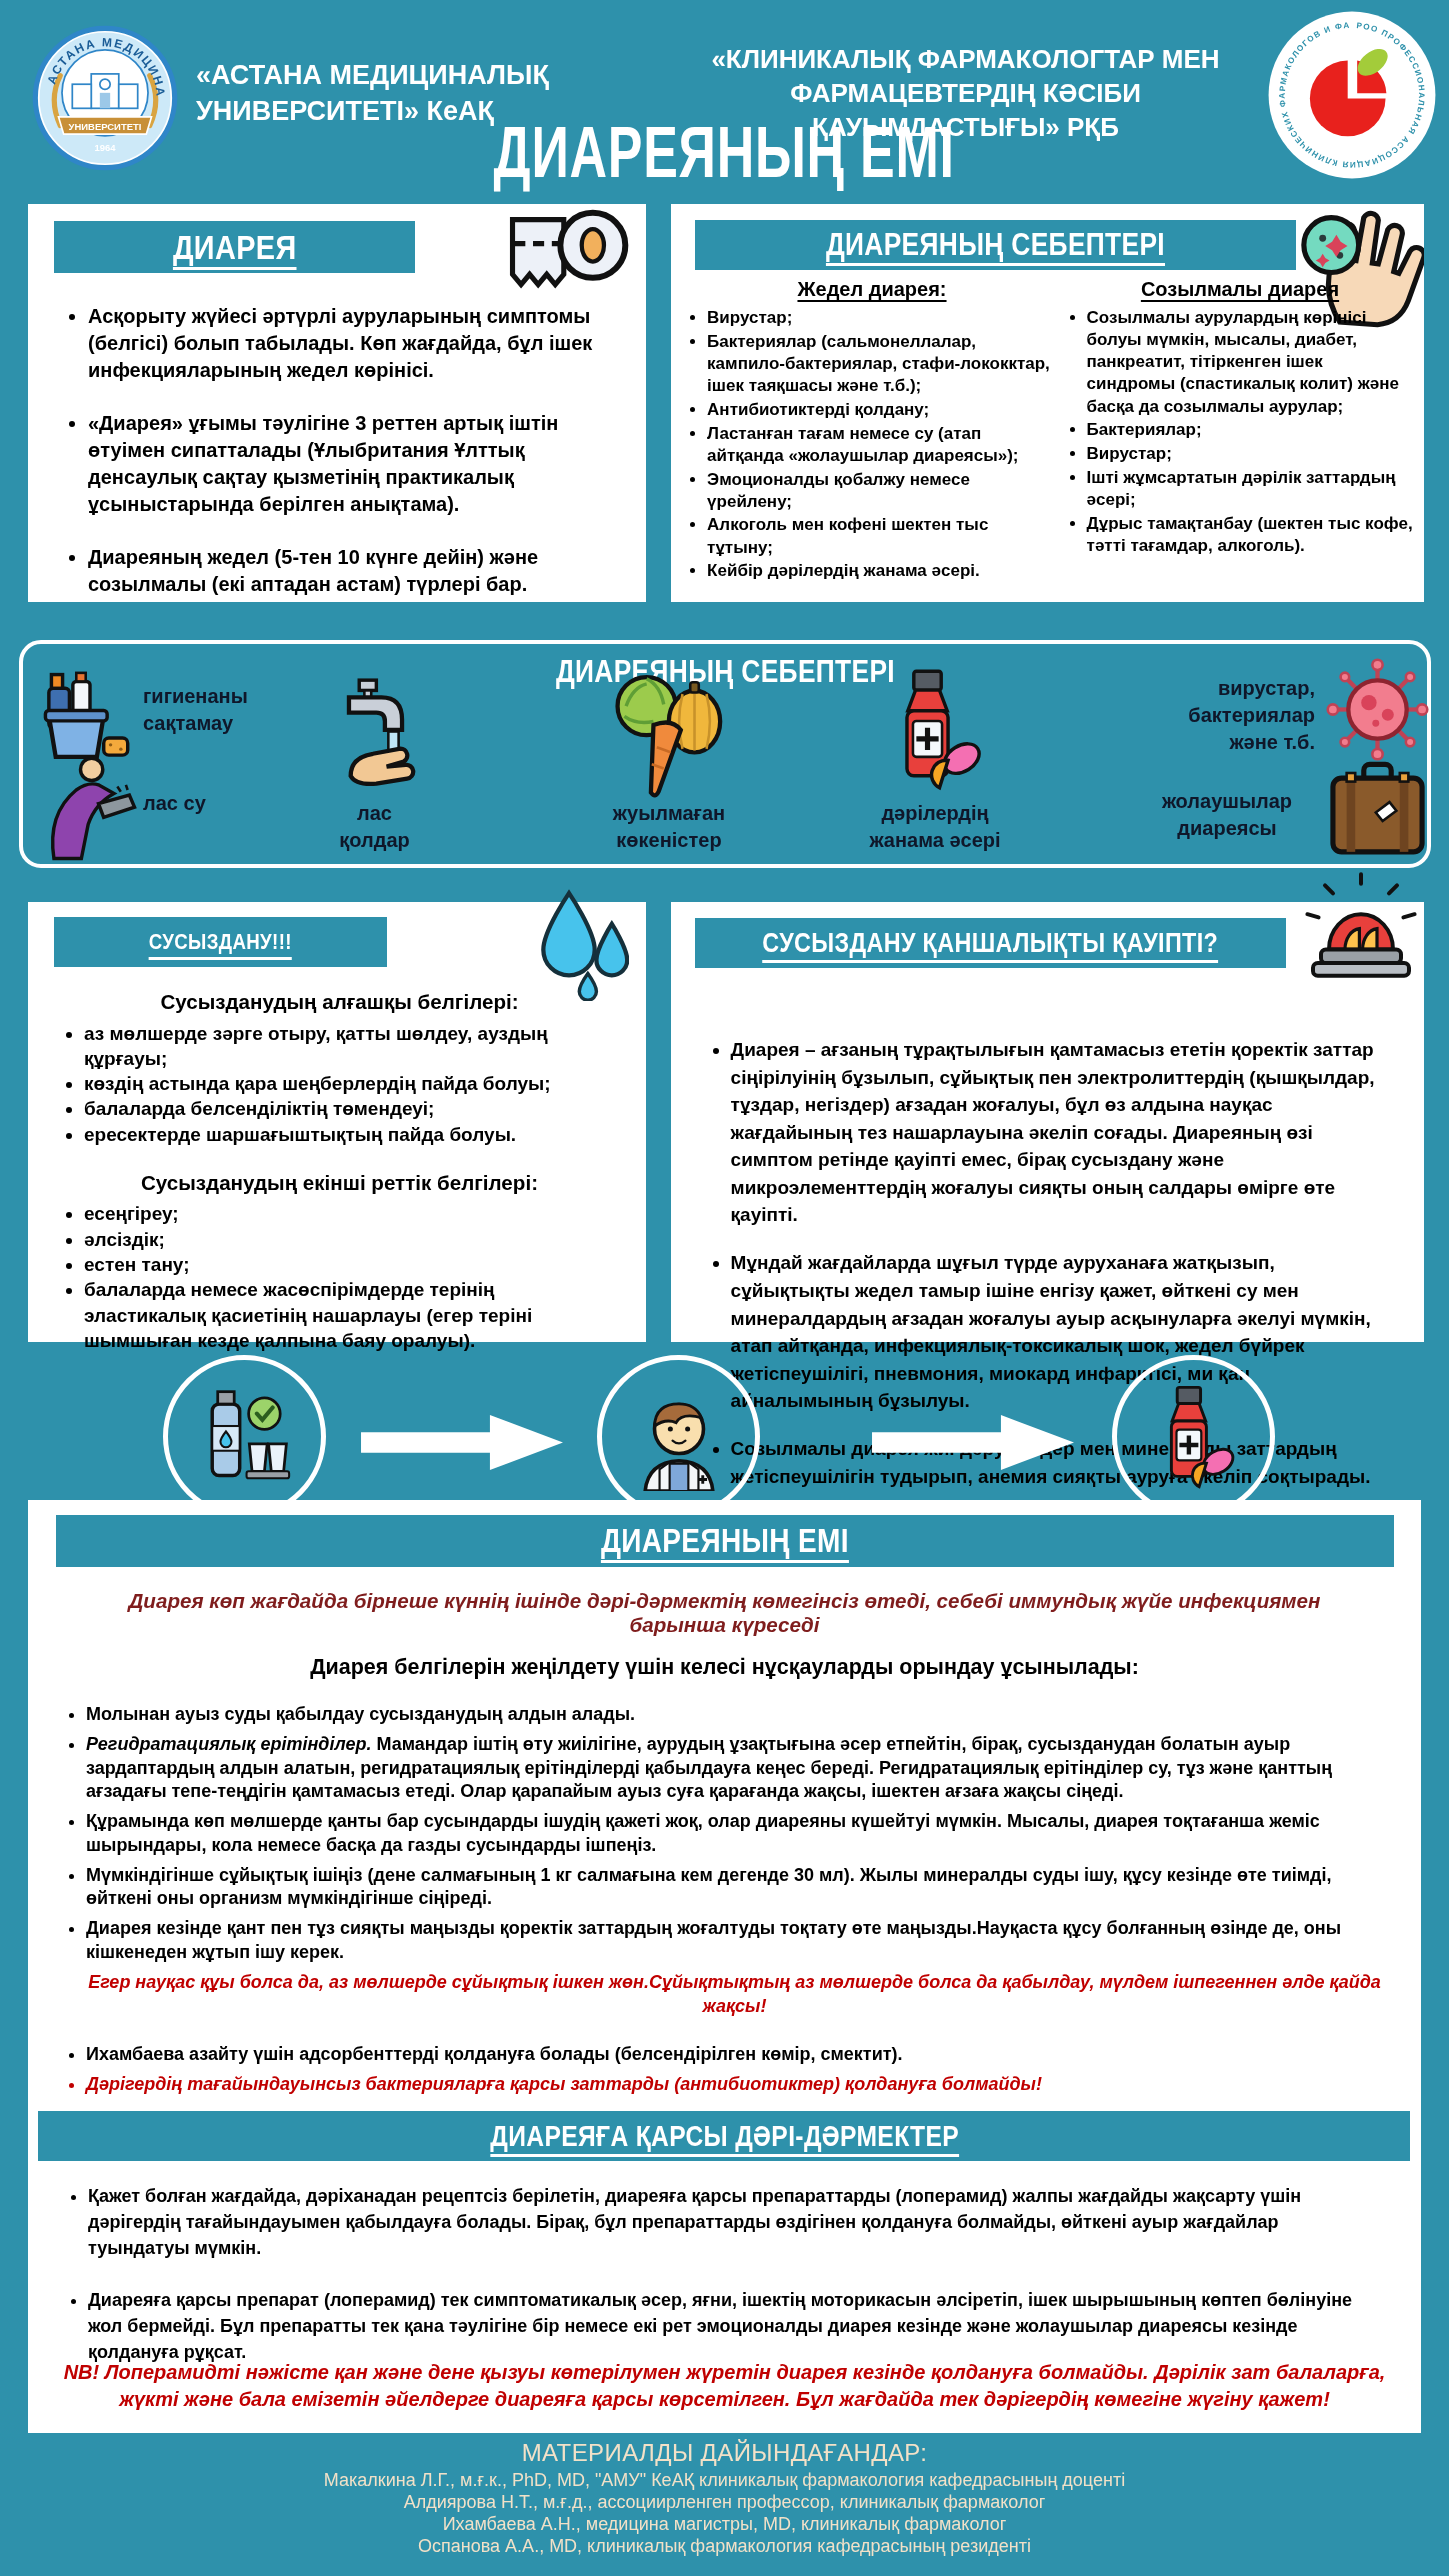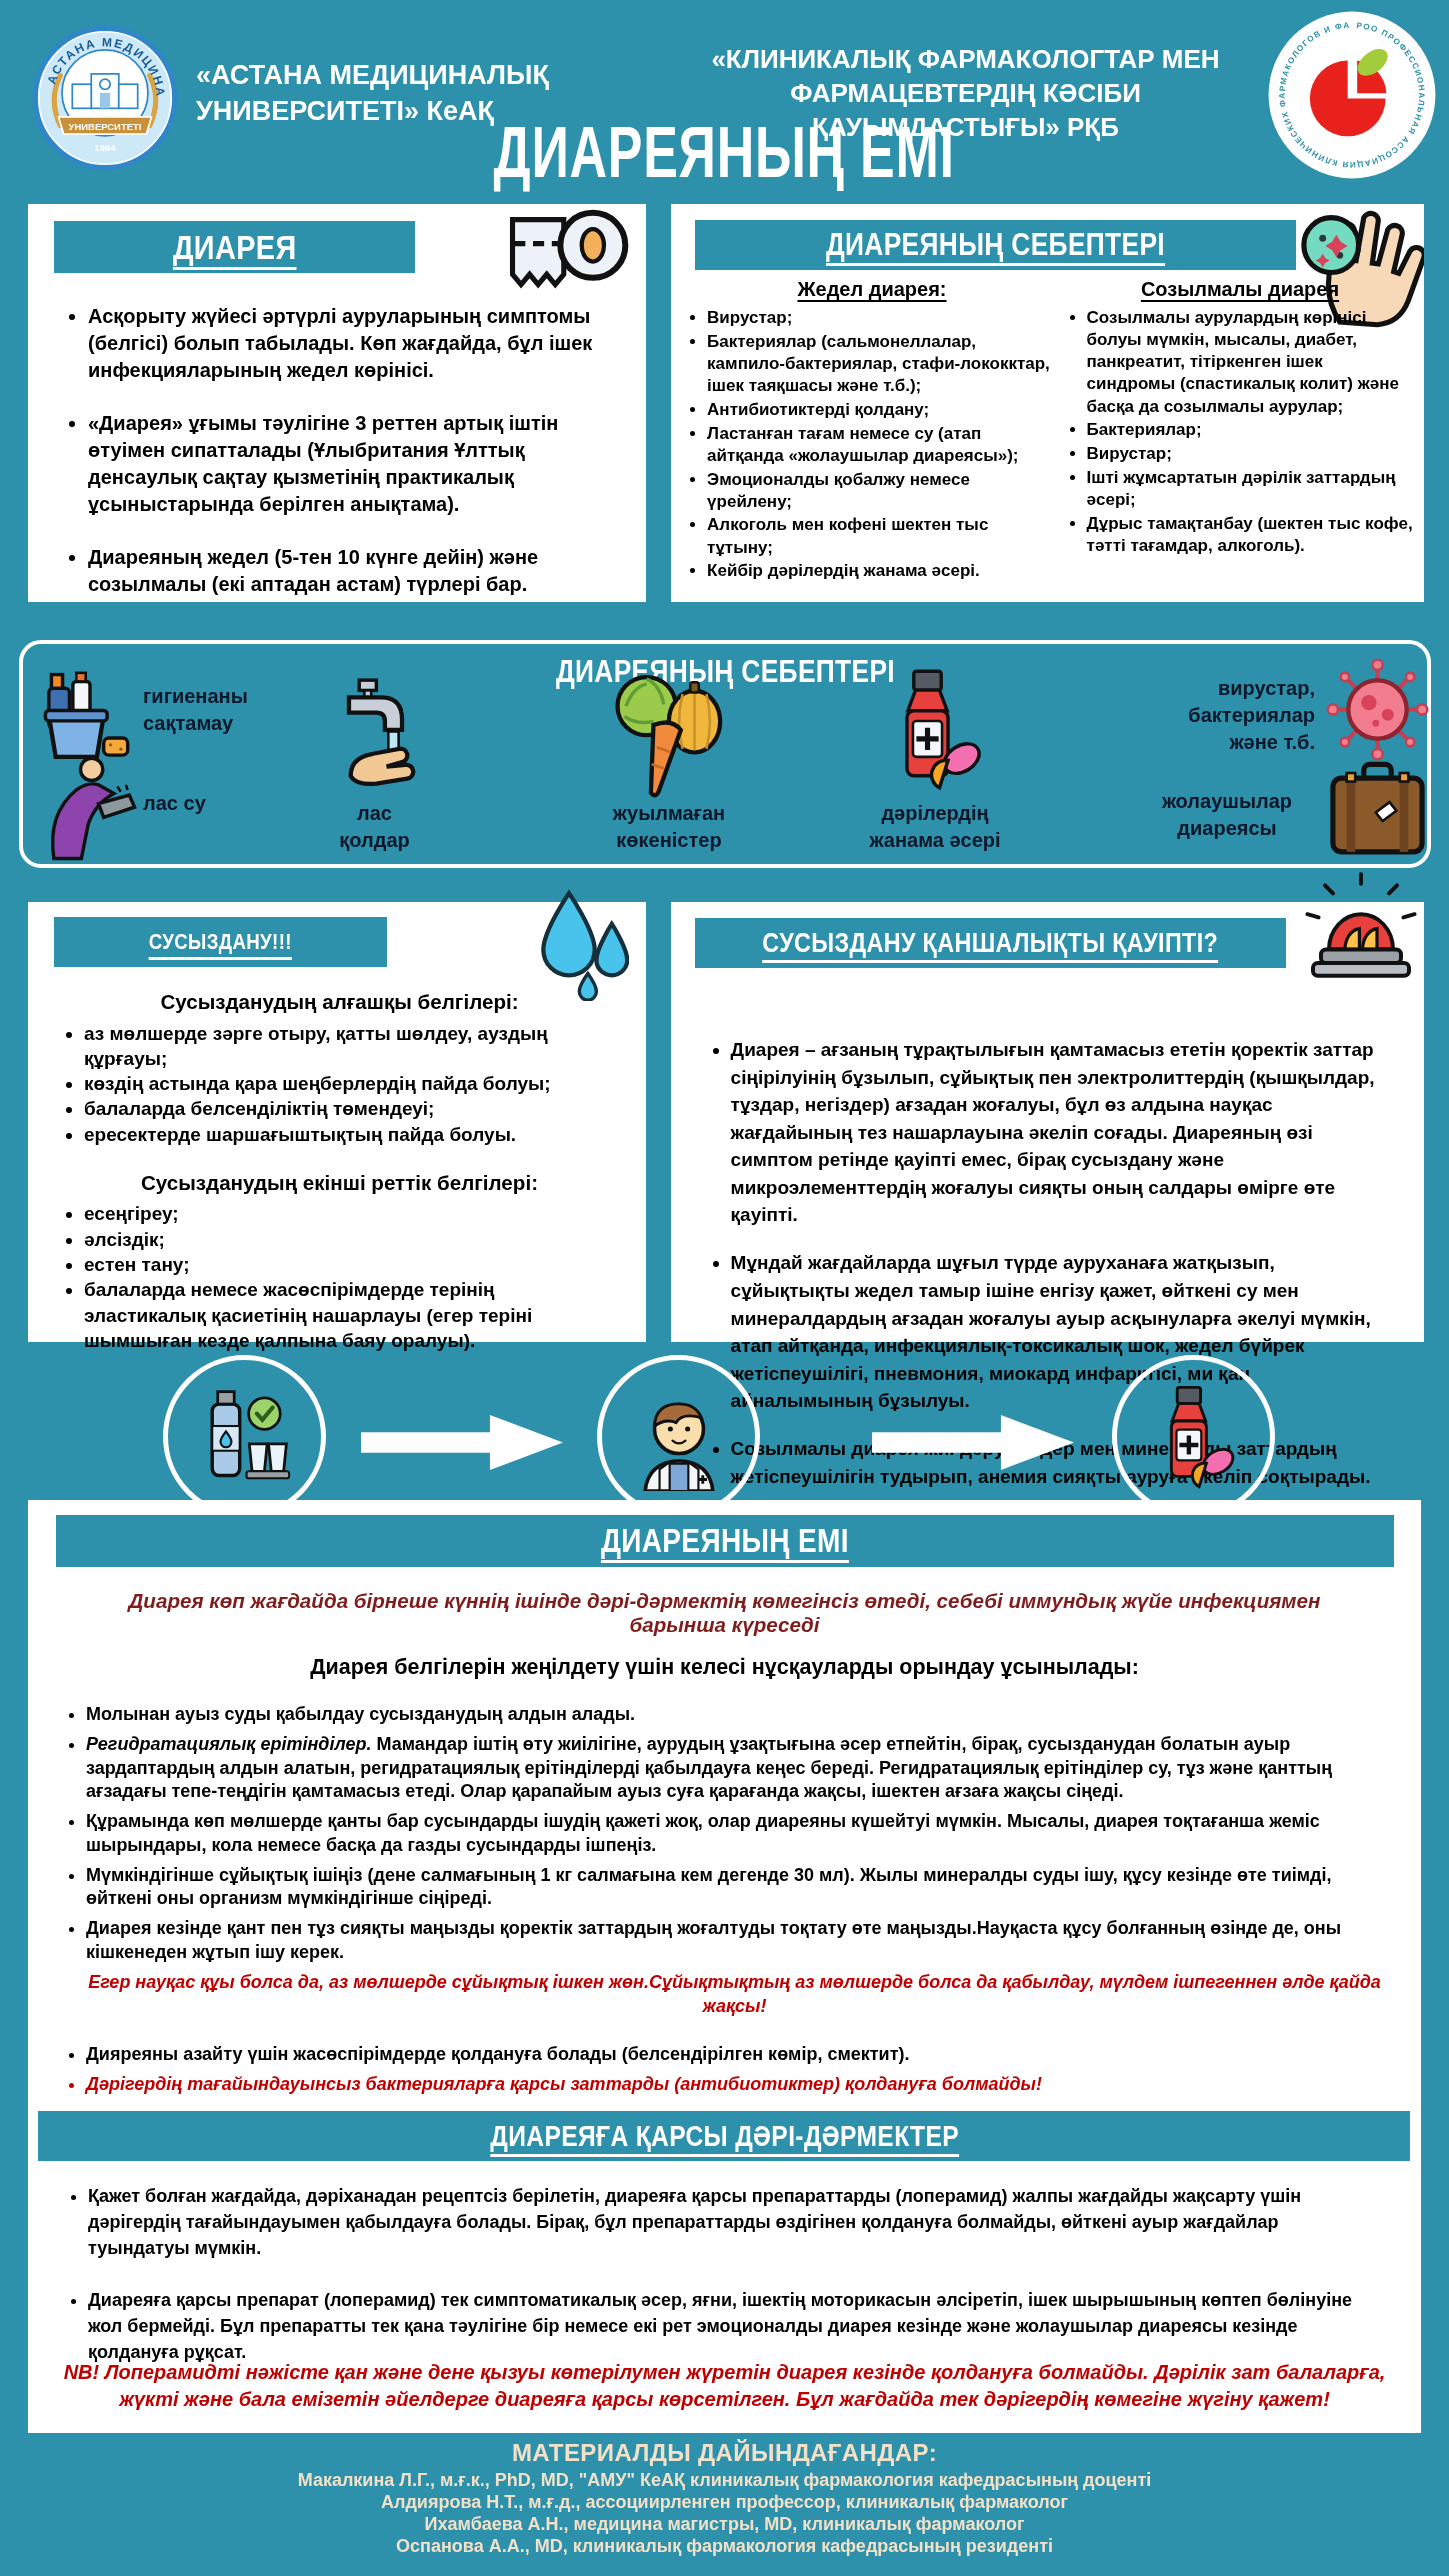--- a/index.html
+++ b/index.html
@@ -69,21 +69,21 @@
   #treat-list li.gap { margin-top:24px; }
   #treat-list li.red { color:#C00000; font-style:italic; }
   .lead-it { font-style:italic; }
   #bar-antidiarrheal { left:10.3px; top:611px; width:1372px; height:50px; font-size:29px; }
   #ad-list { position:absolute; left:36px; right:52px; top:683px; list-style:disc; padding-left:24px;
              font-size:18px; font-weight:bold; line-height:1.45; }
   #ad-list li { margin-bottom:26px; }
   #nb-note { position:absolute; left:34px; right:34px; top:859px; text-align:center;
              color:#C00000; font-weight:bold; font-style:italic; font-size:20px; line-height:1.35; }
   
-  #footer { position:absolute; left:0; right:0; top:2439px; text-align:center; color:#F2E1C8; font-weight:bold; }
+  #footer { position:absolute; left:0; right:0; top:2439px; text-align:center; color:#F2E1C8; font-weight:normal; }
   #footer .fh { font-size:24px; margin-bottom:3.4px; letter-spacing:0.4px; }
   #footer .fa { font-size:18px; line-height:1.22; }
   svg { display:block; }
 </style>
 </head>
 <body>
 
 <div class="abs" style="left:31px;top:24px;width:148px;height:148px;">
   <svg width="148" height="148" viewBox="0 0 172 172">
     <circle cx="86" cy="86" r="84" fill="#2F86C8"></circle>
@@ -418,21 +418,21 @@
   </div>
   <div id="treat-intro">Диарея көп жағдайда бірнеше күннің ішінде дәрі-дәрмектің көмегінсіз өтеді, себебі иммундық жүйе инфекциямен барынша күреседі</div>
   <div id="treat-instruction">Диарея белгілерін жеңілдету үшін келесі нұсқауларды орындау ұсынылады:</div>
   <ul id="treat-list">
     <li>Молынан ауыз суды қабылдау сусызданудың алдын алады.</li>
     <li><span class="lead-it">Регидратациялық ерітінділер.</span><span> Мамандар іштің өту жиілігіне, аурудың ұзақтығына әсер етпейтін,  бірақ, сусызданудан болатын ауыр зардаптардың алдын алатын, регидратациялық ерітінділерді қабылдауға кеңес береді. Регидратациялық ерітінділер су, тұз және қанттың ағзадағы тепе-теңдігін қамтамасыз етеді. Олар қарапайым ауыз суға қарағанда жақсы, ішектен ағзаға жақсы сіңеді.</span></li>
     <li>Құрамында көп мөлшерде қанты бар сусындарды ішудің қажеті жоқ, олар диареяны күшейтуі мүмкін. Мысалы, диарея тоқтағанша жеміс шырындары, кола немесе басқа да газды сусындарды ішпеңіз.</li>
     <li>Мүмкіндігінше сұйықтық ішіңіз (дене салмағының 1 кг салмағына кем дегенде 30 мл). Жылы минералды суды ішу, құсу кезінде өте тиімді, өйткені оны организм мүмкіндігінше сіңіреді.</li>
     <li>Диарея кезінде қант пен тұз сияқты маңызды қоректік заттардың жоғалтуды тоқтату өте маңызды.Науқаста құсу болғанның өзінде де, оны кішкенеден жұтып ішу керек.</li>
     <li class="note">Егер науқас құы болса да, аз мөлшерде сұйықтық ішкен жөн.Сұйықтықтың аз мөлшерде болса да қабылдау, мүлдем ішпегеннен әлде қайда жақсы!</li>
-    <li class="gap">Дияреяны азайту үшін жасөспірімдерде қолдануға болады (белсендірілген көмір, смектит).</li>
+    <li class="gap">Ихамбаева азайту үшін адсорбенттерді қолдануға болады (белсендірілген көмір, смектит).</li>
     <li class="red">Дәрігердің тағайындауынсыз бактерияларға қарсы заттарды (антибиотиктер)  қолдануға болмайды!</li>
   </ul>
 
   <div id="bar-antidiarrheal" class="teal-bar">
     <span class="bar-title">ДИАРЕЯҒА ҚАРСЫ ДӘРІ-ДӘРМЕКТЕР</span>
   </div>
   <ul id="ad-list">
     <li>Қажет болған жағдайда, дәріханадан рецептсіз берілетін, диареяға қарсы препараттарды (лоперамид) жалпы жағдайды жақсарту үшін дәрігердің тағайындауымен қабылдауға болады. Бірақ, бұл препараттарды өздігінен қолдануға болмайды, өйткені ауыр жағдайлар туындатуы мүмкін.</li>
     <li>Диареяға қарсы препарат  (лоперамид) тек симптоматикалық әсер, яғни, ішектің моторикасын әлсіретіп, ішек шырышының көптеп бөлінуіне жол бермейді. Бұл препаратты тек қана тәулігіне бір немесе екі рет эмоционалды диарея кезінде және жолаушылар диареясы кезінде қолдануға рұқсат.</li>
   </ul>

